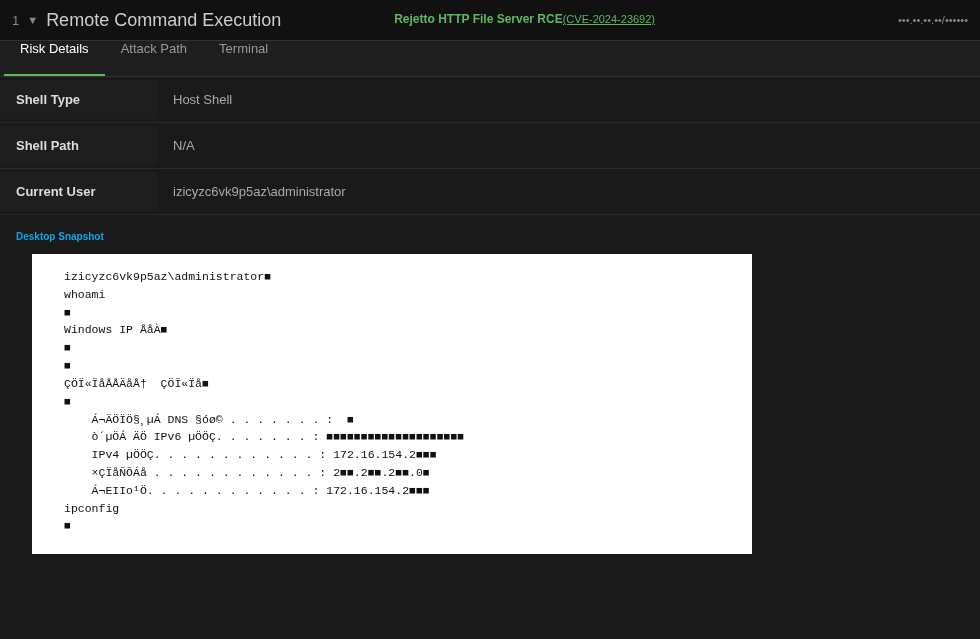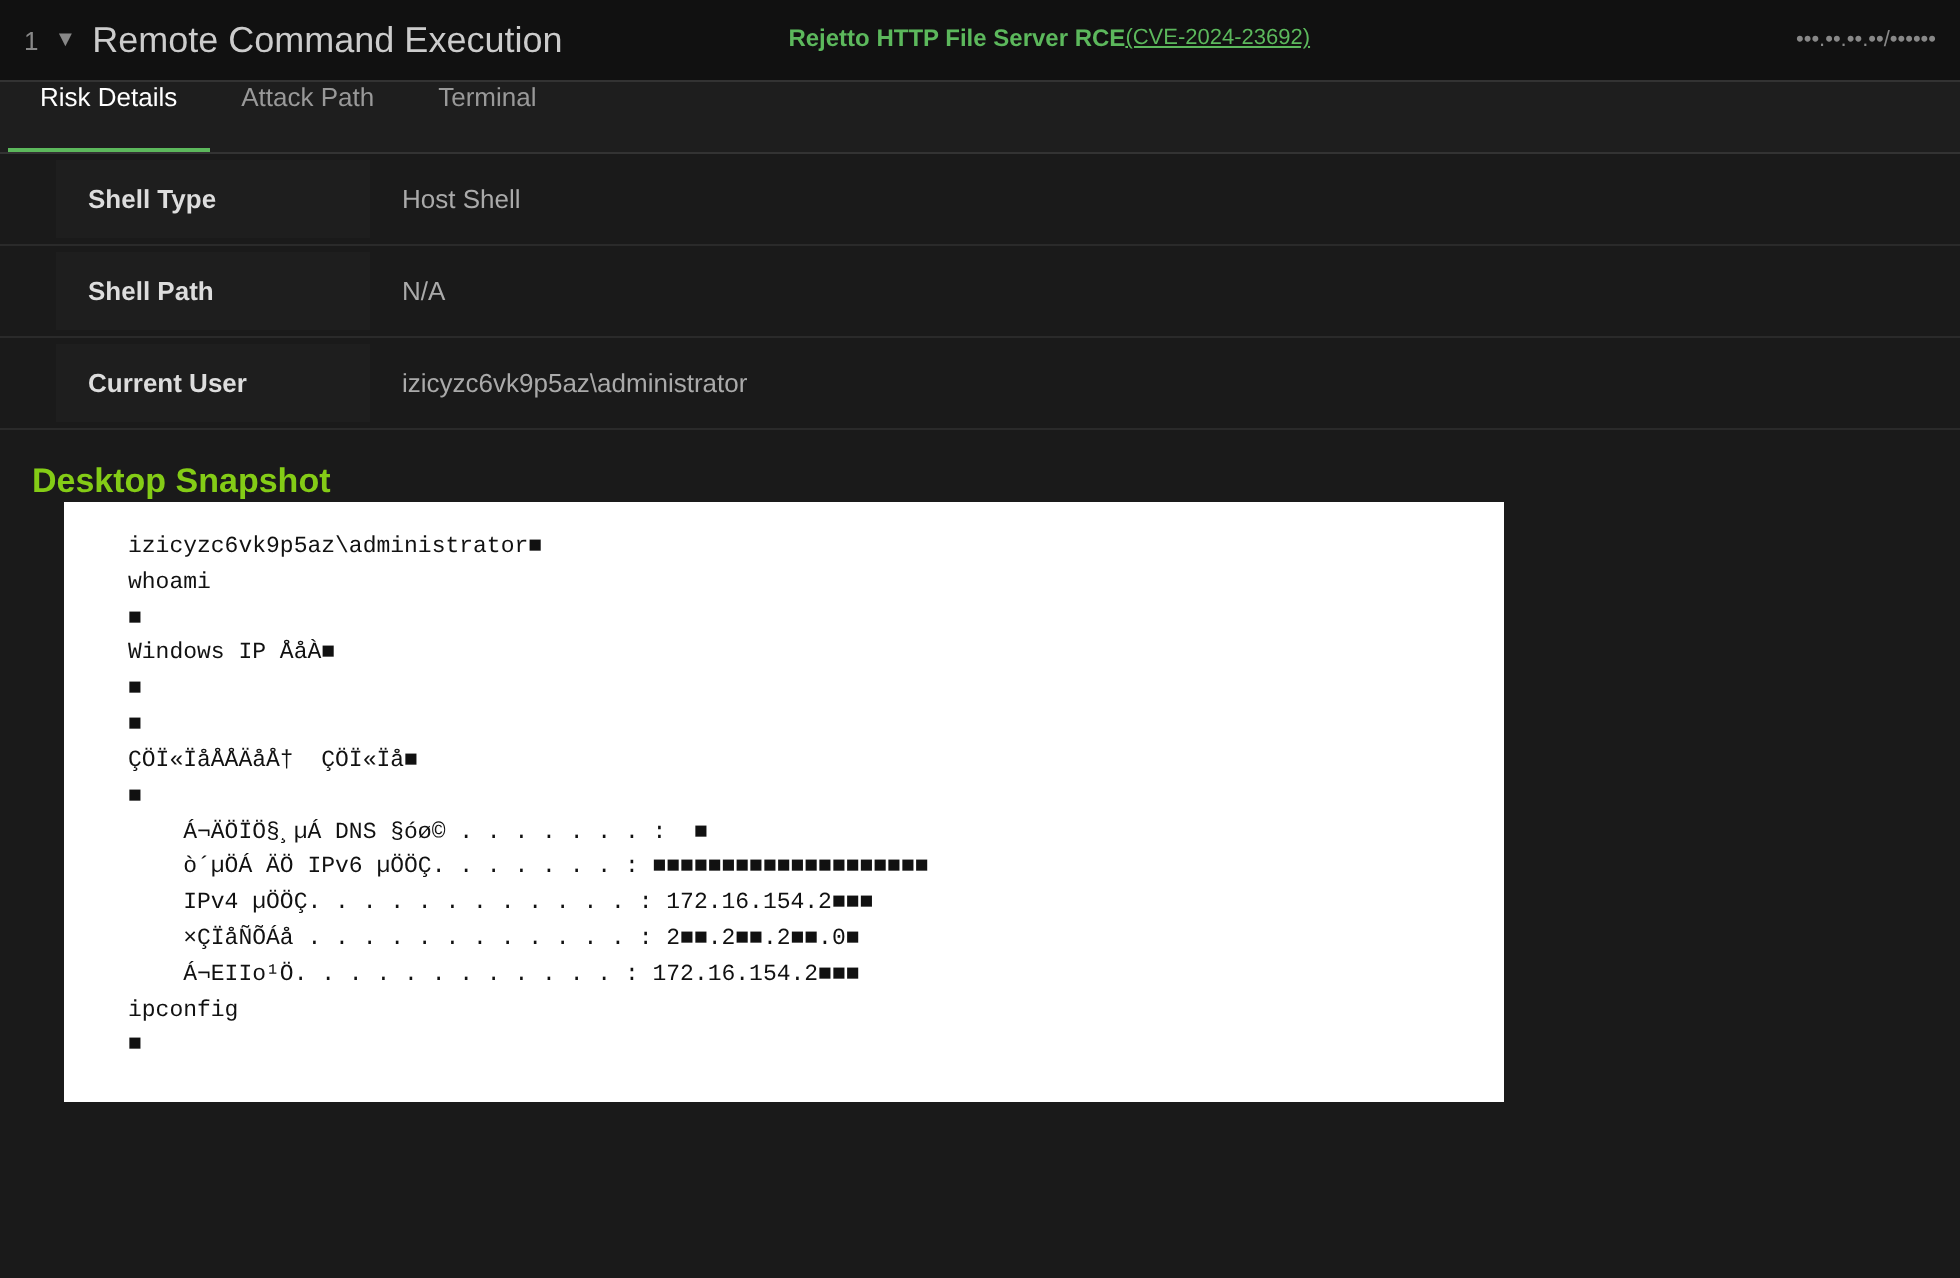--- a/index.html
+++ b/index.html
@@ -104,39 +104,38 @@
       align-items: center;
     }
     .details-label {
       width: 157px;
       min-width: 157px;
       padding: 12px 16px;
       font-size: 13px;
       font-weight: 600;
       color: #ddd;
       background: #1e1e1e;
-      margin-left: 28px;
     }
     .details-value {
       flex: 1;
       padding: 12px 16px;
       font-size: 13px;
       color: #aaa;
       background: #1a1a1a;
     }
 
     
     .snapshot-section {
       padding: 16px 16px 8px 16px;
     }
     .snapshot-label {
-      font-size: 17px;
+      font-size: 10px;
       font-weight: 600;
-      color: #84cc16;
-      margin-bottom: 0;
+      color: #0ea5e9;
+      margin-bottom: 12px;
     }
     .snapshot-terminal {
       background: #fff;
       color: #111;
       font-family: 'Courier New', Courier, monospace;
       font-size: 11.5px;
       padding: 14px 32px;
       width: 720px;
       margin-left: 16px;
       min-height: 300px;

